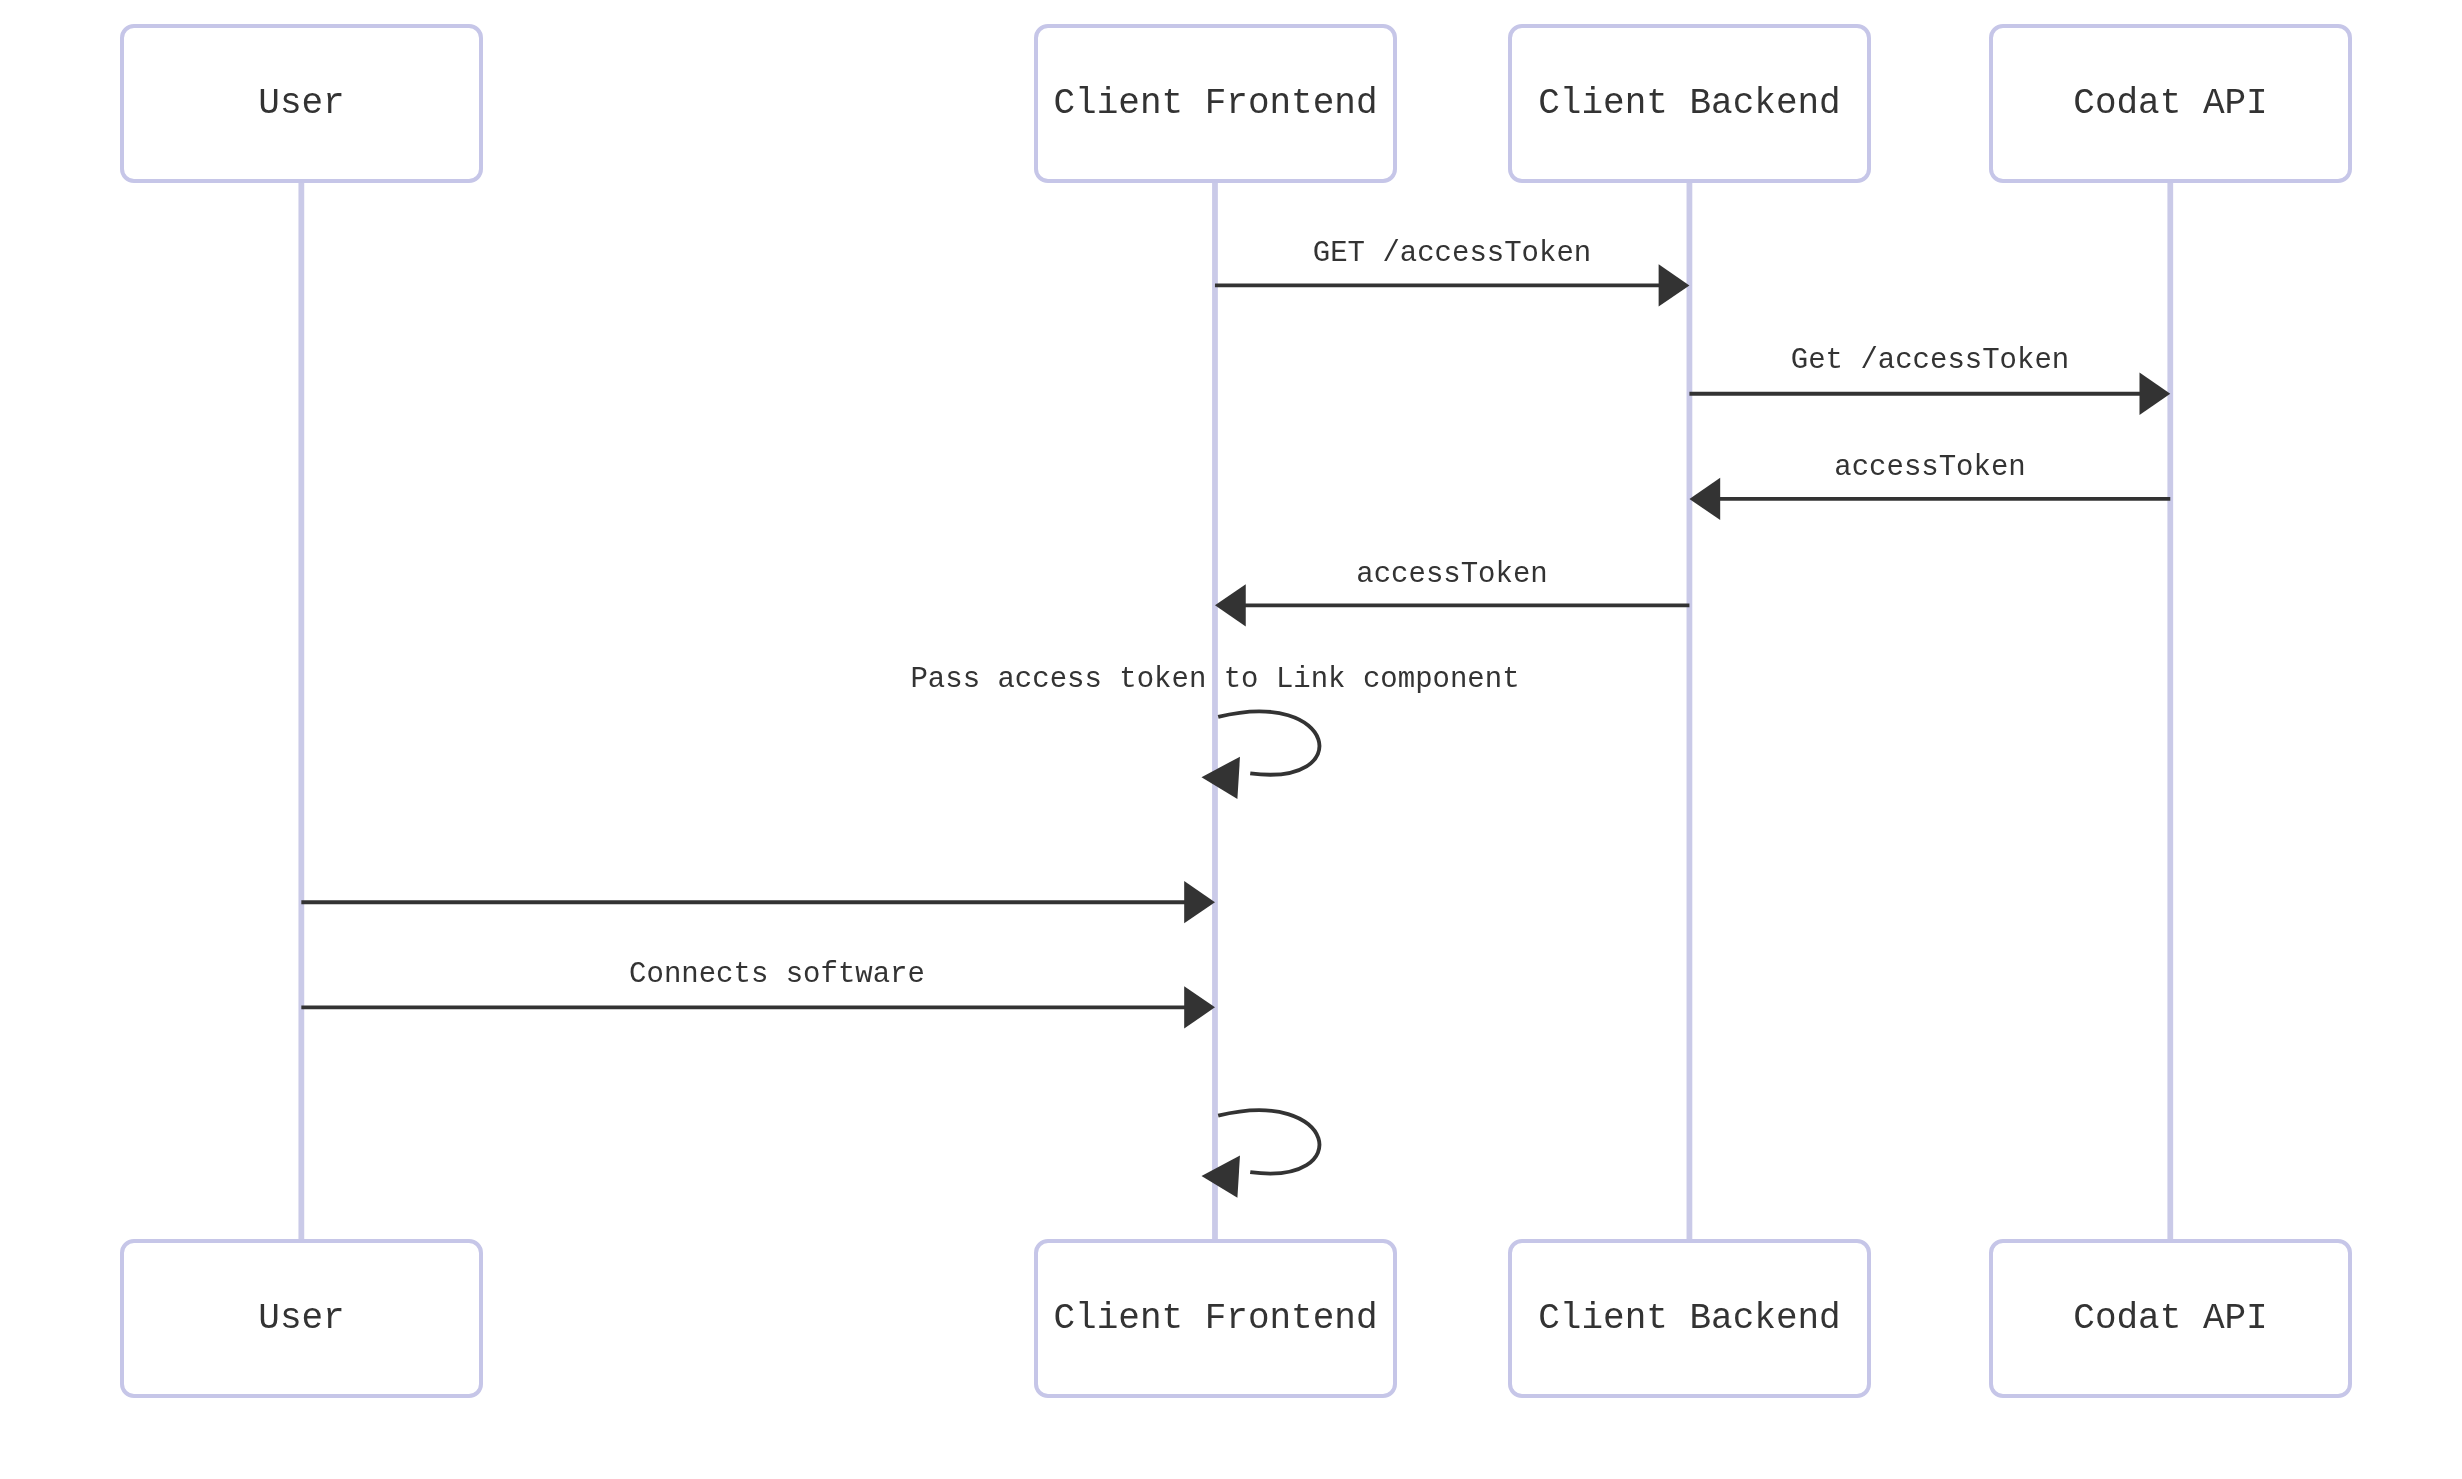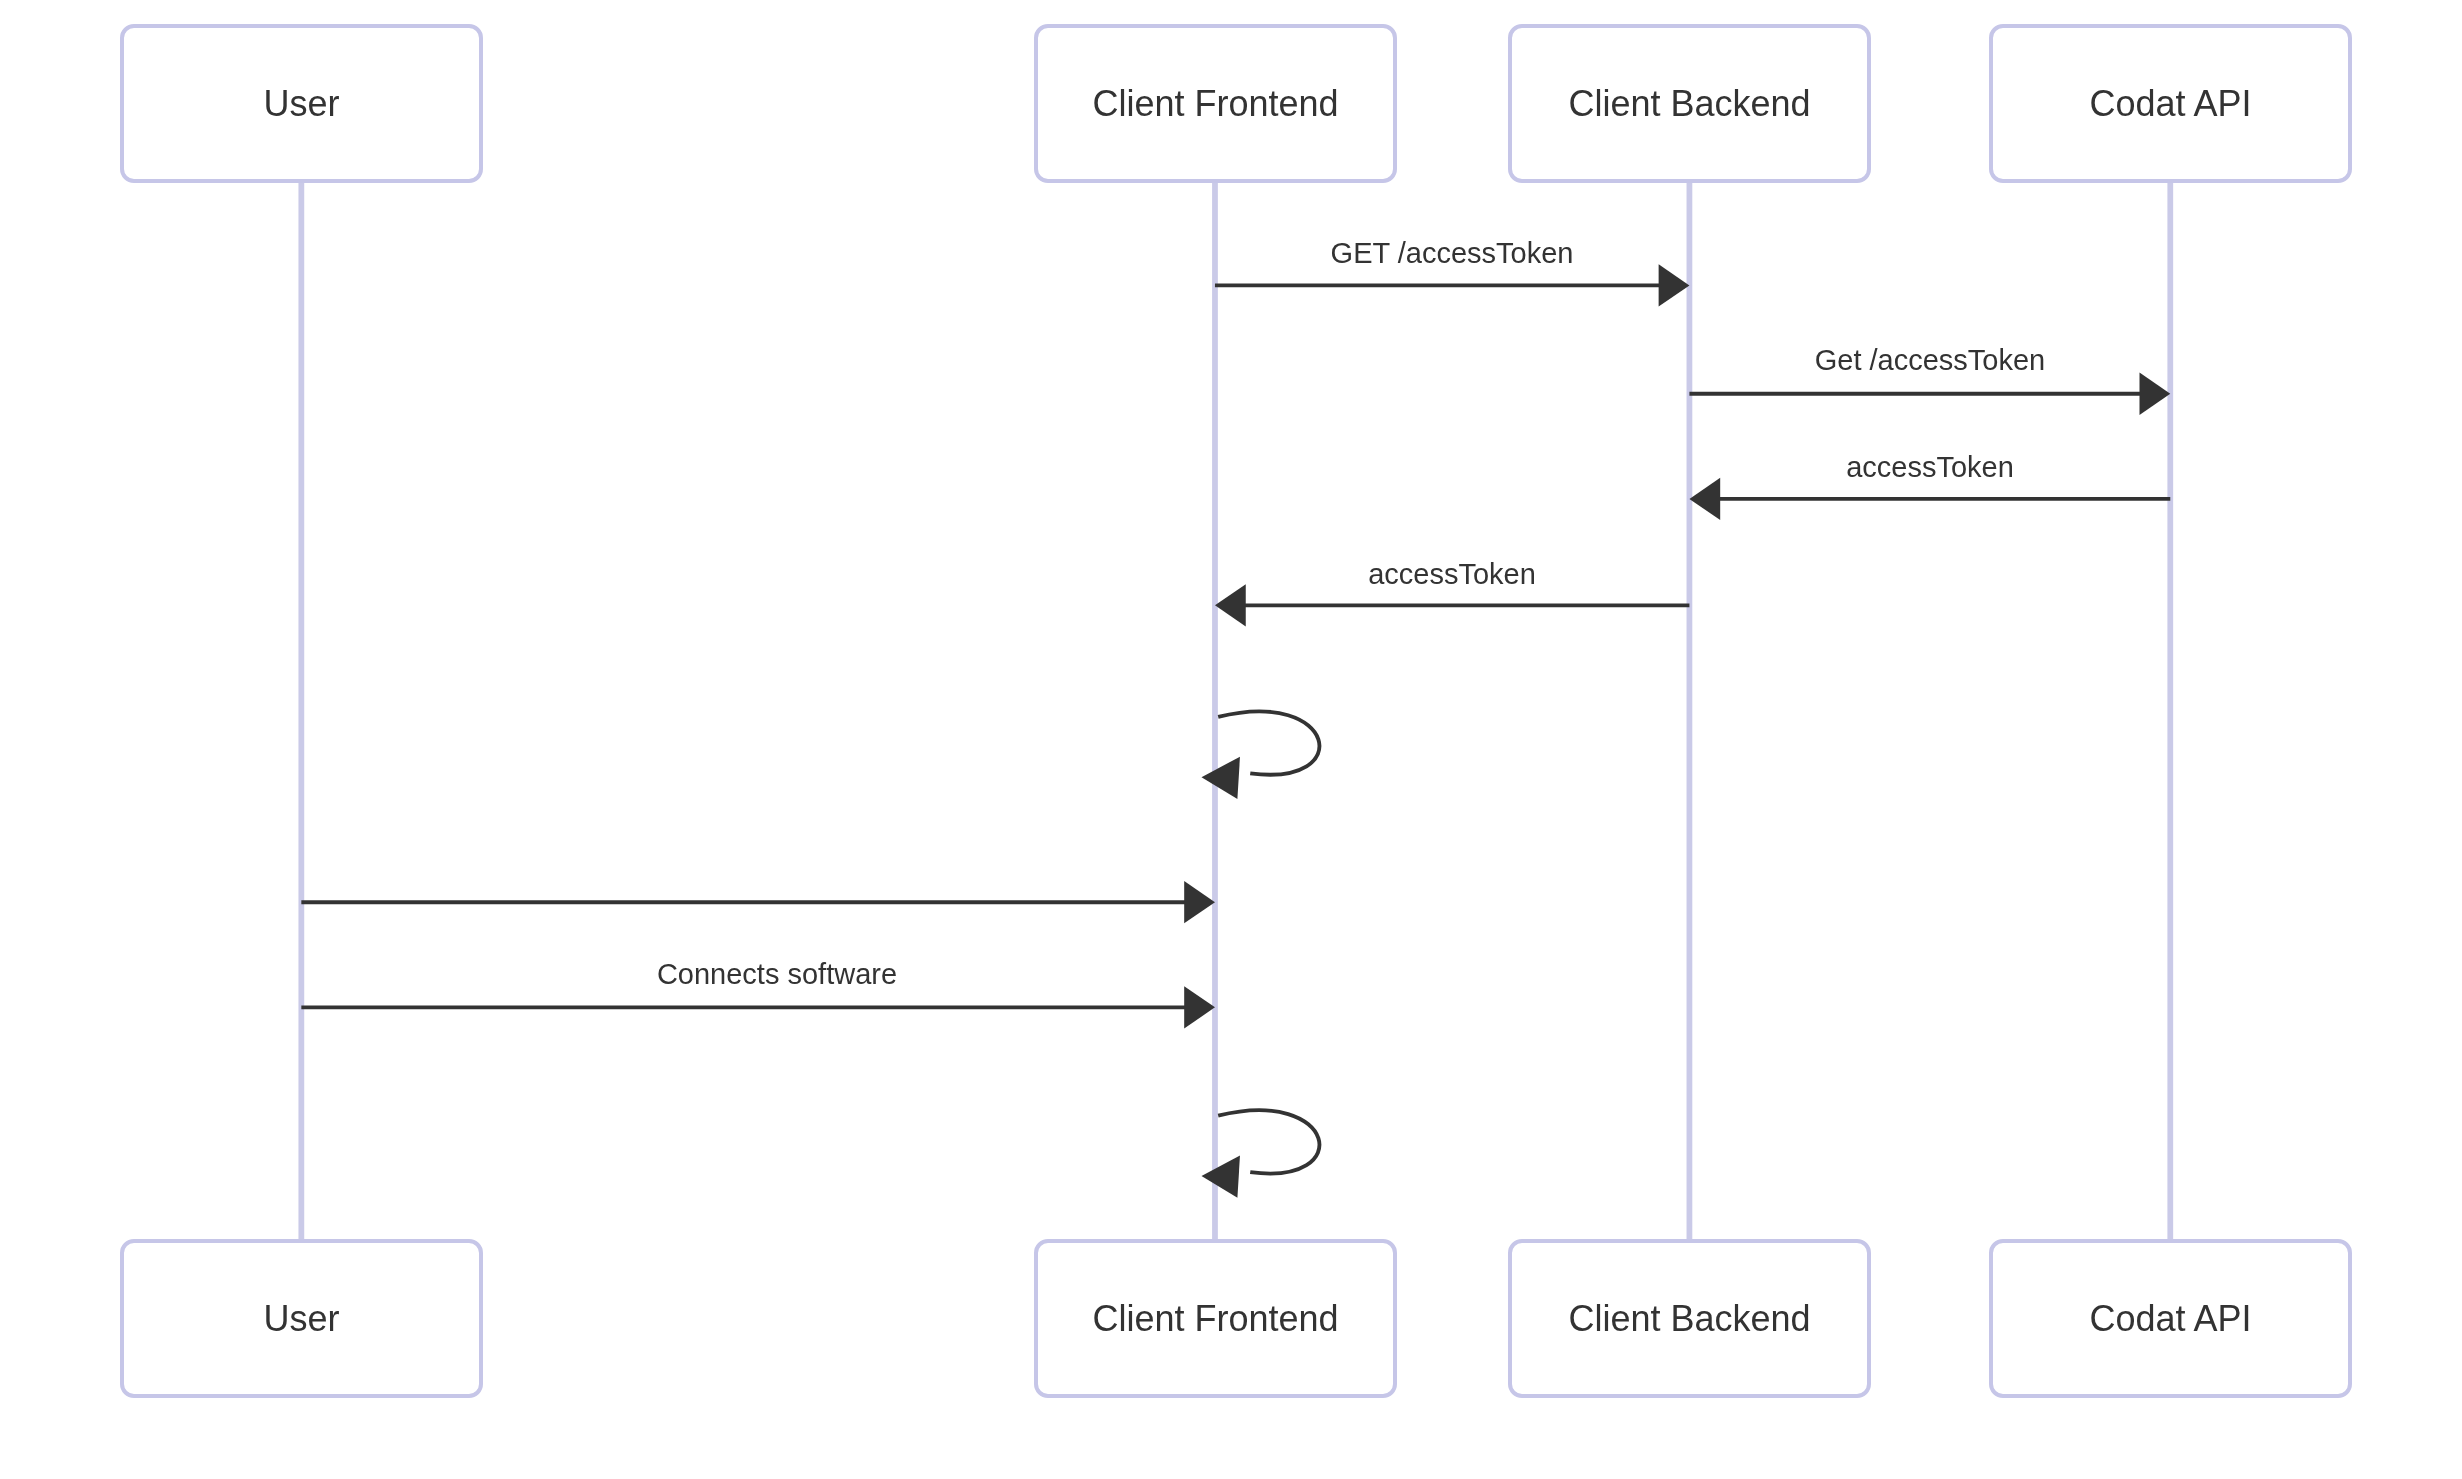--- a/index.html
+++ b/index.html
@@ -1,21 +1,21 @@
 <!DOCTYPE html>
 <html style="font-size:10.3px"><head>
 <meta charset="utf-8">
 <style>
   html, body { margin: 0; padding: 0; background: #ffffff; }
   .canvas {
     position: relative;
     width: 2462px;
     height: 1480px;
     background: var(--bg, #ffffff);
-    font-family: Liberation Sans, sans-serif;
+    font-family: Liberation Mono, monospace;
     color: var(--text, #333333);
     overflow: hidden;
   }
   .layer {
     position: absolute;
     left: 0; top: 0;
     width: 2462px; height: 1480px;
   }
   .lifeline {
     stroke: var(--lifeline, #cacae8);
@@ -122,16 +122,17 @@
     <span>Client Backend</span>
   </div>
   <div class="actor-box" style="left:1989px; top:1239px;">
     <span>Codat API</span>
   </div>
 
   <div class="msg-label" style="left:1452px; top:253px;">GET /accessToken</div>
   <div class="msg-label" style="left:1930px; top:360px;">Get /accessToken</div>
   <div class="msg-label" style="left:1930px; top:467px;">accessToken</div>
   <div class="msg-label" style="left:1452px; top:574px;">accessToken</div>
+  <div class="msg-label" style="left:1215px; top:679px;">Pass access token to Link component</div>
   <div class="msg-label" style="left:777px; top:974px;">Connects software</div>
 
 </div>
 
 
 </body></html>

